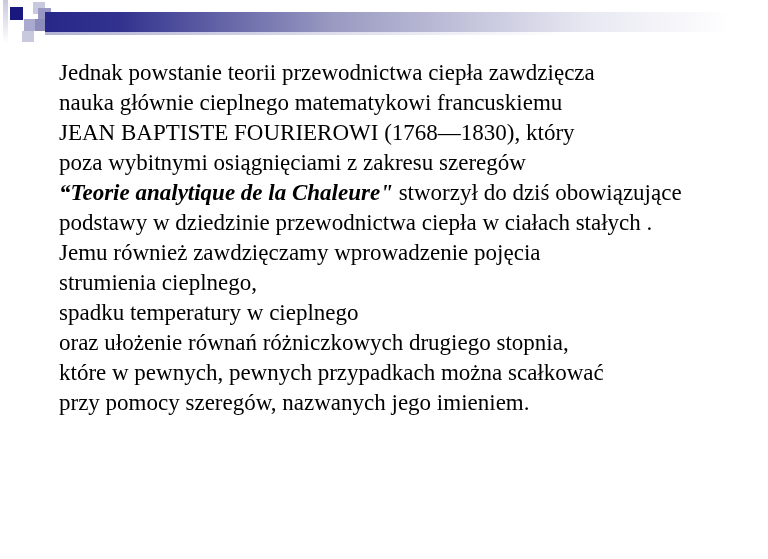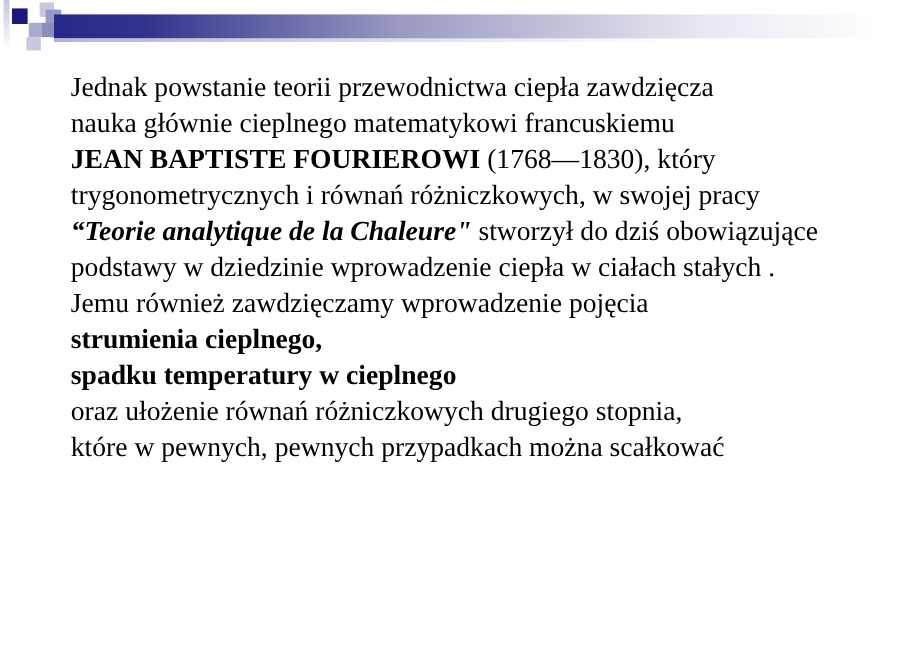--- a/index.html
+++ b/index.html
@@ -35,21 +35,21 @@
           var(--bar-grad-start) 0%, #31318e 10%,
           var(--bar-grad-mid) 40%, #e8e8f2 75%, #ffffff 95%);}
   .hbar-edge{left:45px;top:32px;width:520px;height:3px;
         background:linear-gradient(to right, rgba(165,165,205,0.85), rgba(255,255,255,0));}
   
   .textblock{
     position:absolute;left:59px;top:58px;width:690px;
     font-size:23px;line-height:30px;color:var(--text-color);
   }
   .line{white-space:nowrap;}
-  .run.b{font-weight:bold;}
+  .run.b{font-weight:normal;}
   .run.bi{font-weight:bold;font-style:italic;}
 </style>
 </head>
 <body>
 
 <div class="slide">
 
   <div class="decor">
     <div class="vbar"></div>
     <div class="sq sq-navy"></div>
@@ -59,23 +59,24 @@
     <div class="sq sq-med3"></div>
     <div class="hbar"></div>
     <div class="hbar-edge"></div>
     <div class="sq sq-light2"></div>
   </div>
 
   <div class="textblock">
       <div class="line"><span class="run r">Jednak powstanie teorii przewodnictwa ciepła zawdzięcza</span></div>
       <div class="line"><span class="run r">nauka głównie cieplnego matematykowi francuskiemu</span></div>
       <div class="line"><span class="run b">JEAN BAPTISTE FOURIEROWI</span><span class="run r"> (1768—1830), który</span></div>
-      <div class="line"><span class="run r">trygonometrycznych i równań różniczkowych, w swojej pracy</span></div>
+      <div class="line"><span class="run r">poza wybitnymi osiągnięciami z zakresu szeregów</span></div>
       <div class="line"><span class="run bi">“Teorie analytique de la Chaleure"</span><span class="run r"> stworzył do dziś obowiązujące</span></div>
-      <div class="line"><span class="run r">podstawy w dziedzinie wprowadzenie ciepła w ciałach stałych .</span></div>
+      <div class="line"><span class="run r">podstawy w dziedzinie przewodnictwa ciepła w ciałach stałych .</span></div>
       <div class="line"><span class="run r">Jemu również zawdzięczamy wprowadzenie pojęcia</span></div>
       <div class="line"><span class="run b">strumienia cieplnego,</span></div>
       <div class="line"><span class="run b">spadku temperatury w cieplnego</span></div>
       <div class="line"><span class="run r">oraz ułożenie równań różniczkowych drugiego stopnia,</span></div>
       <div class="line"><span class="run r">które w pewnych, pewnych przypadkach można scałkować</span></div>
+      <div class="line"><span class="run r">przy pomocy szeregów, nazwanych jego imieniem.</span></div>
     </div>
 
 </div>
 
 </body></html>

